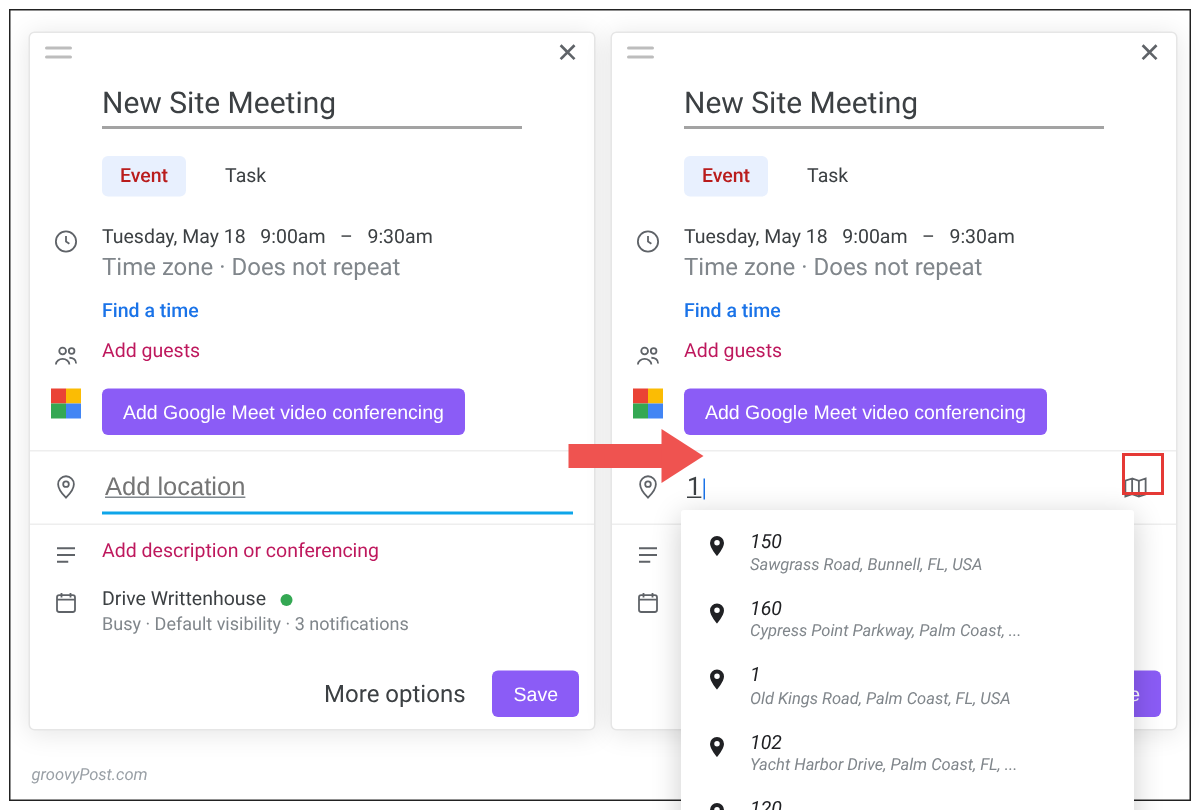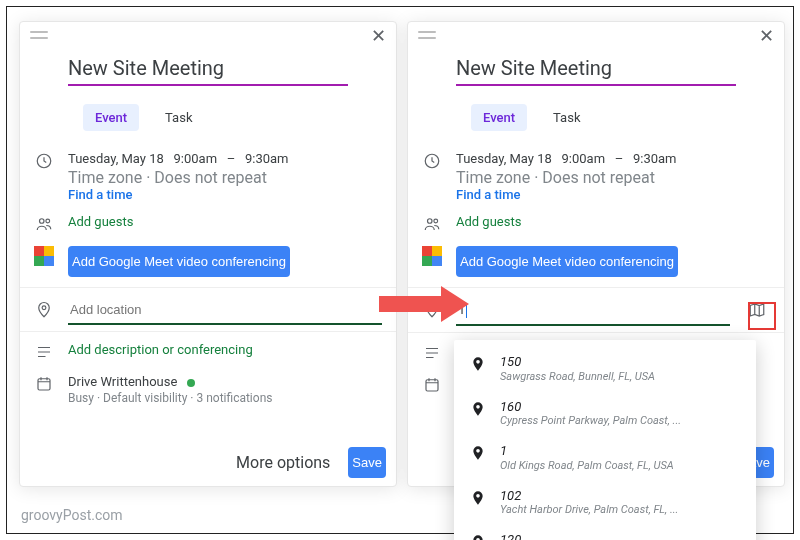--- a/index.html
+++ b/index.html
@@ -35,83 +35,84 @@
   }
   .drag {
     width: 18px; height: 8px;
     display: flex; flex-direction: column; justify-content: space-between;
   }
   .drag span { display:block; height:2px; background:#bdbdbd; border-radius:2px; }
   .close { font-size: 18px; color: #5f6368; cursor: pointer; }
   .title-wrap { padding: 8px 48px 6px 48px; }
   .title {
     font-size: 20px; font-weight: 400; color: #3c4043;
-    border-bottom: 2px solid #a21caf;
+    border-bottom: 2px solid #a3a3a3;
     padding-bottom: 4px;
   }
   .tabs { display:flex; gap:14px; padding: 12px 0 14px 48px; font-size:13px; }
   .tab { color:#3c4043; padding:6px 12px; border-radius:4px; cursor:pointer; }
-  .tab.active { background:#e8f0fe; color:#6d28d9; font-weight:500;margin-left:15px; }
+  .tab.active { background:#e8f0fe; color:#b91c1c; font-weight:500; }
   .row {
     display:flex; align-items:flex-start; gap:14px;
     padding: 6px 14px 6px 14px;
   }
   .ico {
     width: 20px; height:20px; flex:0 0 20px;
     color:#5f6368; display:flex; align-items:center; justify-content:center;
   }
   .ico svg { width:18px; height:18px; fill:none; stroke:#5f6368; stroke-width:1.6; }
   .content { flex:1; font-size:13px; color:#3c4043; }
   .dateline { color:#3c4043; }
   .subtle { font-size:16px; color:#80868b; margin-top:2px; }
-  .link { color:#1a73e8; font-weight:500; font-size:13px; margin-top:0; display:inline-block; cursor:pointer; }
-  .muted-link { color:#15803d; font-size:13px; cursor:pointer; }
+  .link { color:#1a73e8; font-weight:500; font-size:13px; margin-top:13px; display:inline-block; cursor:pointer; }
+  .muted-link { color:#be185d; font-size:13px; cursor:pointer; }
   .btn-blue {
-    background:#3b82f6; color:#fff; border:none; border-radius:4px;
-    font-size:13px; font-weight:500; padding:8px 4px; cursor:pointer;
+    background:#8b5cf6; color:#fff; border:none; border-radius:4px;
+    font-size:13px; font-weight:500; padding:8px 14px; cursor:pointer;
   }
   .meet-icon {
     width:20px; height:20px; flex:0 0 20px; position:relative;
   }
   .meet-icon .sq { position:absolute; width:10px; height:10px; }
   .meet-icon .r { background:#ea4335; left:0; top:0; }
   .meet-icon .y { background:#fbbc04; left:10px; top:0; }
   .meet-icon .g { background:#34a853; left:0; top:10px; }
   .meet-icon .b { background:#4285f4; left:10px; top:10px; }
   .sep { height:1px; background:#eee; margin:4px 0; }
   .loc-input {
     display:flex; align-items:center; gap:14px;
     padding: 2px 14px;
   }
   .loc-field {
-    flex:1; font-size:13px; color:#3c4043;
+    flex:1; font-size:17px; color:#3c4043;
     border:none; outline:none;
-    border-bottom:2px solid #14532d;
+    border-bottom:2px solid #0ea5e9;
     padding:8px 2px 6px 2px;
     background:transparent;
+    text-decoration:underline;
   }
   .loc-placeholder { color:#80868b; }
   .map-btn {
     width:26px; height:26px; display:flex; align-items:center; justify-content:center;
     cursor:pointer;
   }
   .map-btn svg { width:18px; height:18px; stroke:#5f6368; fill:none; stroke-width:1.6; }
   .map-highlight {
     position:absolute; width:28px; height:28px;
     border:2px solid #e53935;
     right:8px; top:280px;
   }
   .footer {
     position:absolute; bottom:8px; right:10px;
     display:flex; align-items:center; gap:18px;
   }
   .more { font-size:16px; color:#3c4043; cursor:pointer; }
   .dot { width:8px; height:8px; background:#34a853; border-radius:50%; display:inline-block; vertical-align:middle; margin-left:6px; }
   .avail { font-size:12px; color:#80868b; margin-top:2px; }
-  .credit { position:absolute; left:14px; bottom:10px; font-size:14px; color:#9aa0a6; }
+  .credit { position:absolute; left:14px; bottom:10px; font-size:11px; font-style:italic; color:#9aa0a6; }
 
   
   .arrow {
     position:absolute; left:372px; top:279px; width:100px; height:34px; z-index:50;
   }
   .arrow .shaft { position:absolute; left:0; top:10px; width:70px; height:16px; background:#ef5350; }
   .arrow .head {
     position:absolute; left:62px; top:0;
     width:0; height:0;
     border-top:18px solid transparent;

